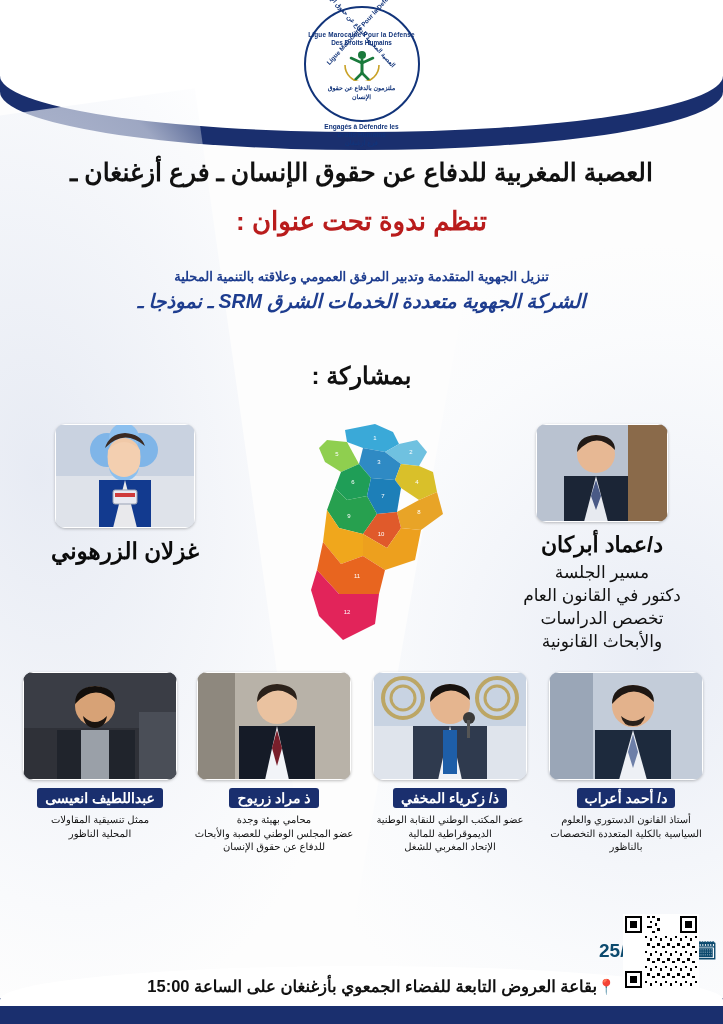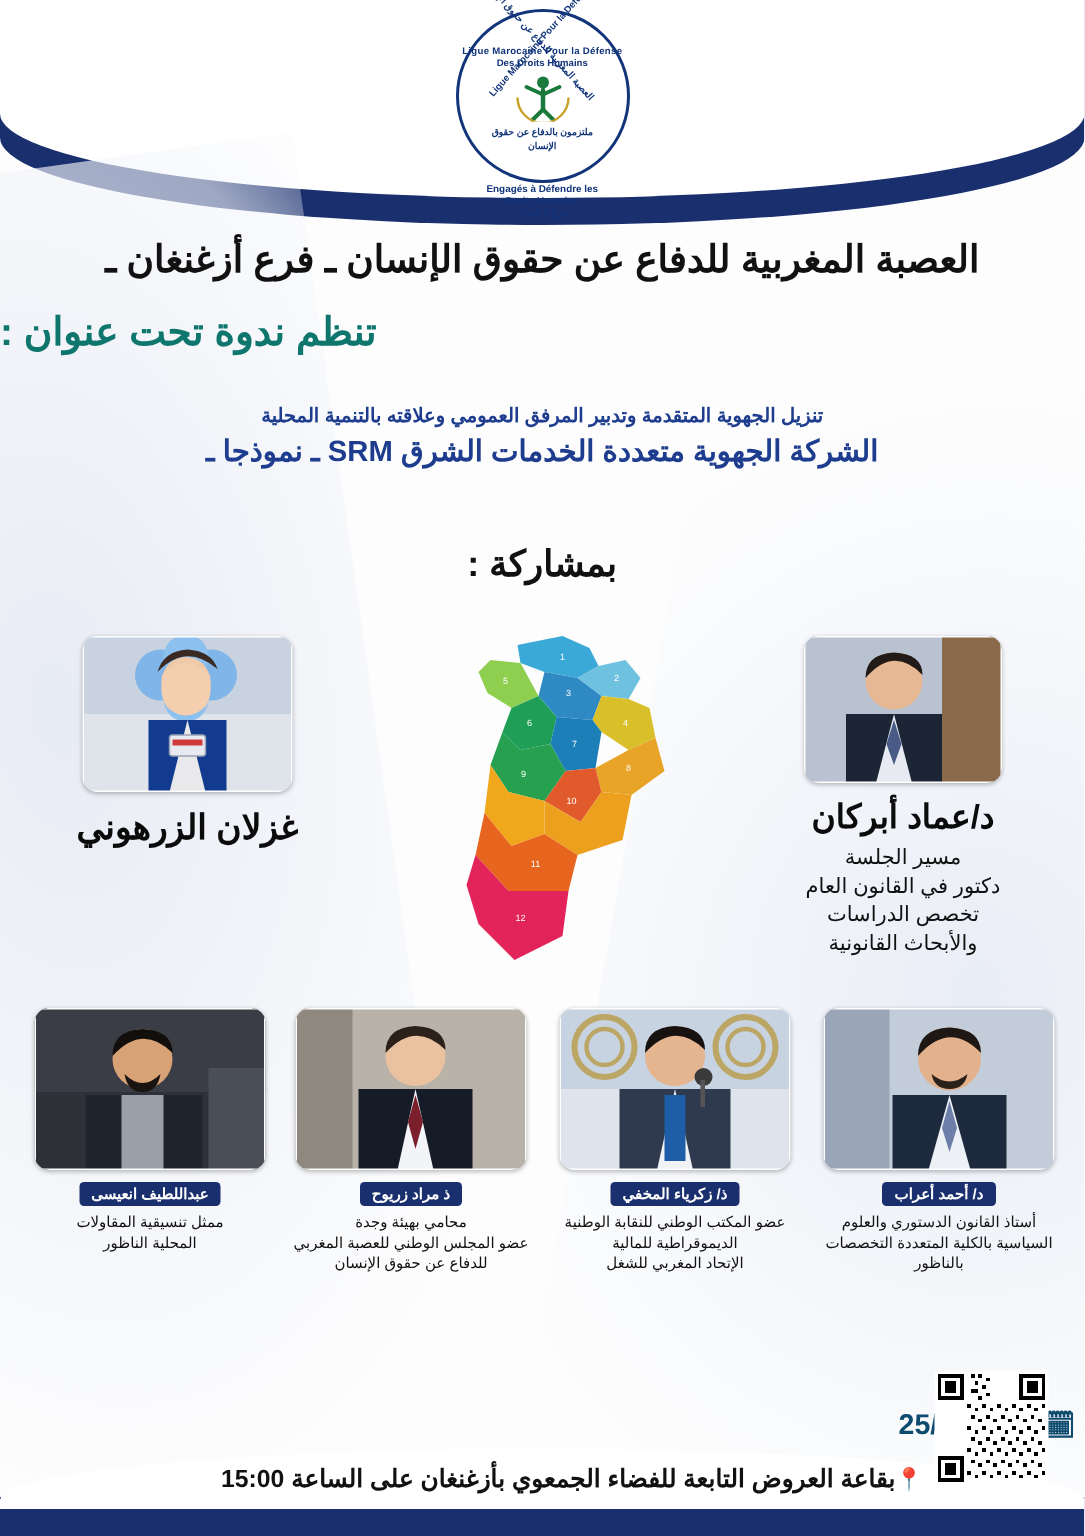--- a/index.html
+++ b/index.html
@@ -168,35 +168,35 @@
     top: 158px; left: 0; right: 0;
     text-align: center;
     font-size: 25px;
     font-weight: bold;
     color: #111111;
     letter-spacing: -0.2px;
   }
   .org-line2 {
     position: absolute;
     top: 206px; left: 0; right: 0;
-    text-align: left;
+    text-align: center;
     font-size: 26px;
     font-weight: bold;
-    color: #0f766e;
+    color: #b91c1c;
   }
   .topic {
     position: absolute;
     top: 268px; left: 34px; right: 34px;
     text-align: center;
     color: #1e3d8f;
     font-weight: bold;
     line-height: 1.45;
   }
   .topic .l1 { font-size: 13px; display: block; }
-  .topic .l2 { font-size: 19.5px; display: block; }
+  .topic .l2 { font-size: 19.5px; display: block; font-style: italic; }
   .participation {
     position: absolute;
     top: 362px; left: 0; right: 0;
     text-align: center;
     font-size: 24px;
     font-weight: bold;
     color: #111111;
   }
 
   
@@ -234,33 +234,33 @@
   .role {
     color: #111111;
     line-height: 1.35;
     margin-top: 4px;
   }
 
   
   .sp-top-right { top: 424px; right: 26px; width: 190px; }
   .sp-top-right .photo { width: 132px; height: 98px; margin: 0 auto; }
   .sp-top-right .name-plain { font-size: 22px; margin-top: 10px; display: block; }
-  .sp-top-right .role { font-size: 14px; }
+  .sp-top-right .role { font-size: 17px; }
 
   
   .sp-top-left { top: 424px; left: 20px; width: 210px; }
   .sp-top-left .photo { width: 140px; height: 104px; margin: 0 auto; }
   .sp-top-left .name-plain { font-size: 23px; margin-top: 10px; display: block; }
   .sp-top-left .role { font-size: 11.5px; }
 
   
   .row-bottom { position: absolute; top: 672px; left: 14px; right: 14px; height: 240px; }
   .sp-b { position: absolute; top: 0; width: 166px; text-align: center; }
   .sp-b .photo { width: 154px; height: 108px; margin: 0 auto; }
-  .sp-b .name-badge { font-size: 10px; margin-top: 8px; }
+  .sp-b .name-badge { font-size: 14px; margin-top: 8px; }
   .sp-b .role { font-size: 10px; margin-top: 5px; }
   .sp-b1 { right: 0; }
   .sp-b2 { right: 176px; }
   .sp-b3 { right: 352px; }
   .sp-b4 { right: 524px; width: 170px; }
 
   
   .date-row {
     position: absolute;
     bottom: 62px; left: 0; right: 0;
@@ -484,21 +484,21 @@
           <path d="M60 30 q20 -22 40 -2 q0 -15 -20 -16 q-20 1 -20 18Z" fill="#2b211a"></path>
           <rect x="42" y="54" width="76" height="54" fill="#151b27"></rect>
           <path d="M80 54 L68 108 L92 108 Z" fill="#f2f4f8"></path>
           <path d="M80 58 L75 76 L80 94 L85 76 Z" fill="#7a1f2b"></path>
           <rect x="0" y="0" width="154" height="108" fill="none" stroke="#ffffff" stroke-width="2"></rect>
         </svg>
       </div>
       <span class="name-badge">ذ مراد زريوح</span>
       <div class="role">
         <div>محامي بهيئة وجدة</div>
-        <div>عضو المجلس الوطني للعصبة المغربي</div>
+        <div>عضو المجلس الوطني للعصبة والأبحاث</div>
         <div>للدفاع عن حقوق الإنسان</div>
       </div>
     </div>
 
     <div class="sp-b sp-b4">
       <div class="photo">
         <svg class="scene" viewBox="0 0 154 108" preserveAspectRatio="none">
           <rect width="154" height="108" fill="#2f3138"></rect>
           <rect x="0" y="0" width="154" height="56" fill="#3a3d45"></rect>
           <circle cx="72" cy="34" r="20" fill="#d7a276"></circle>

